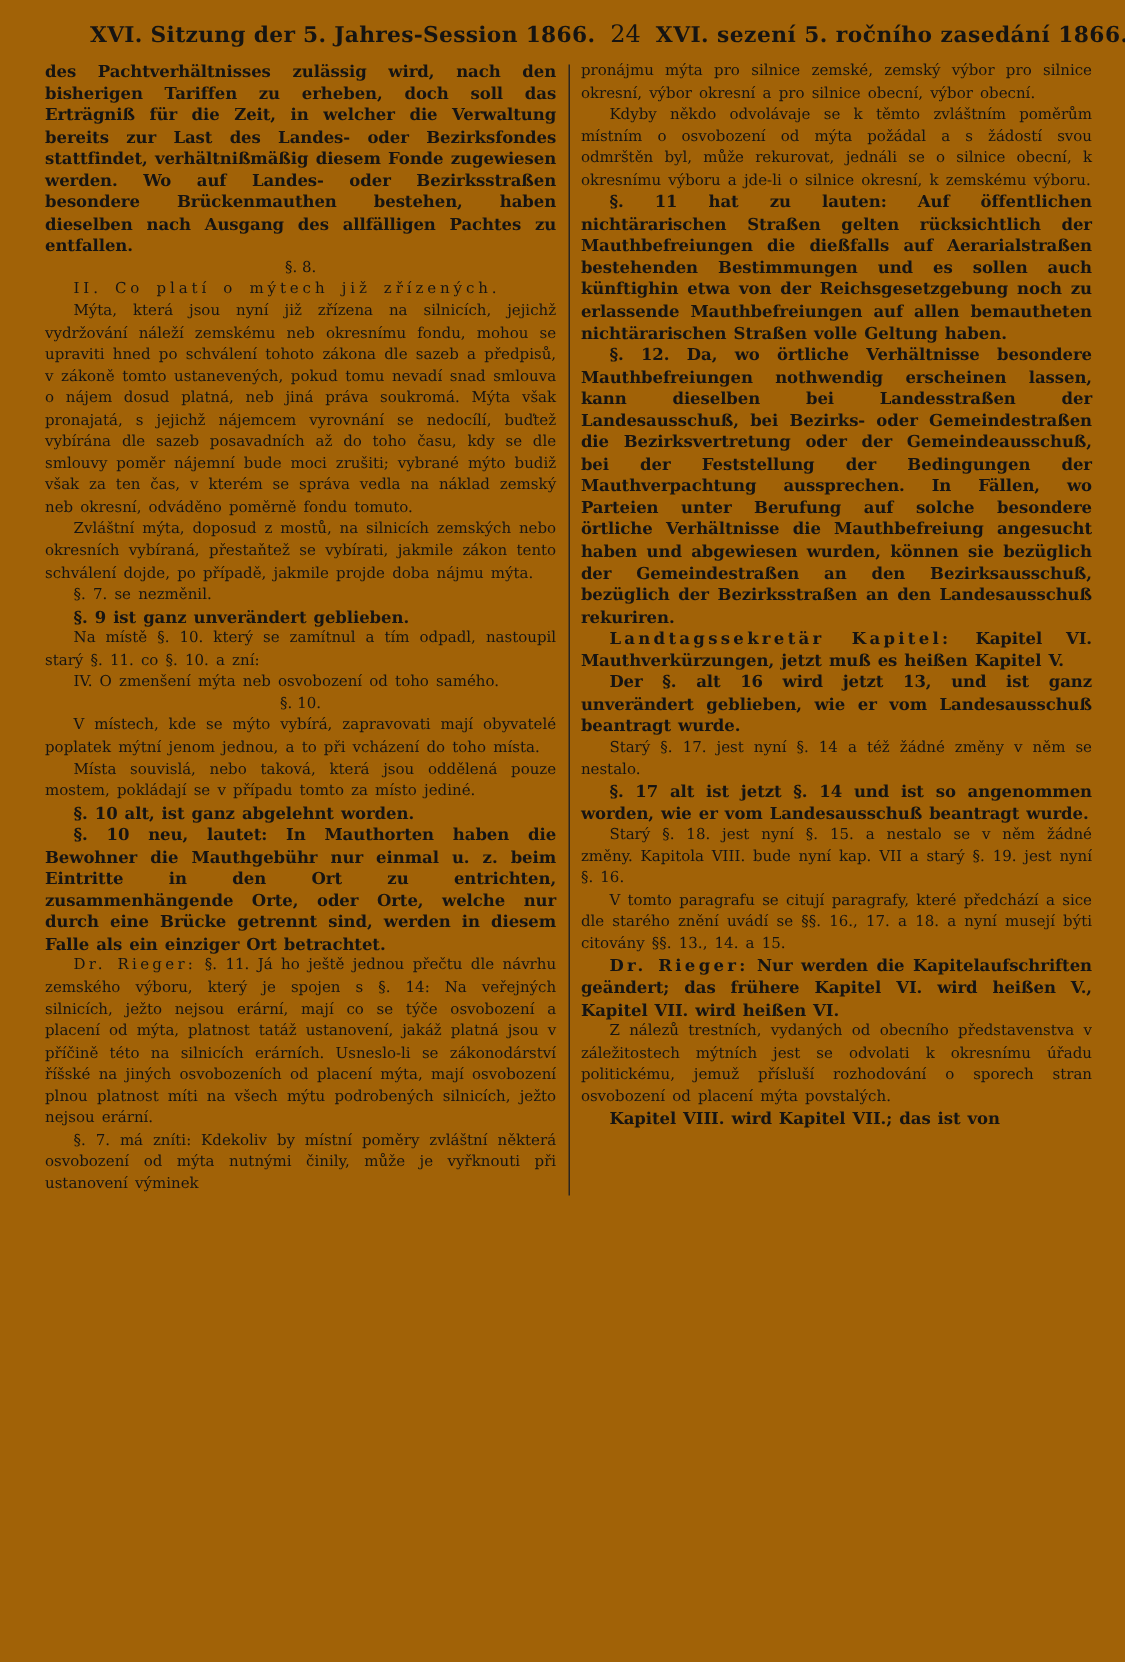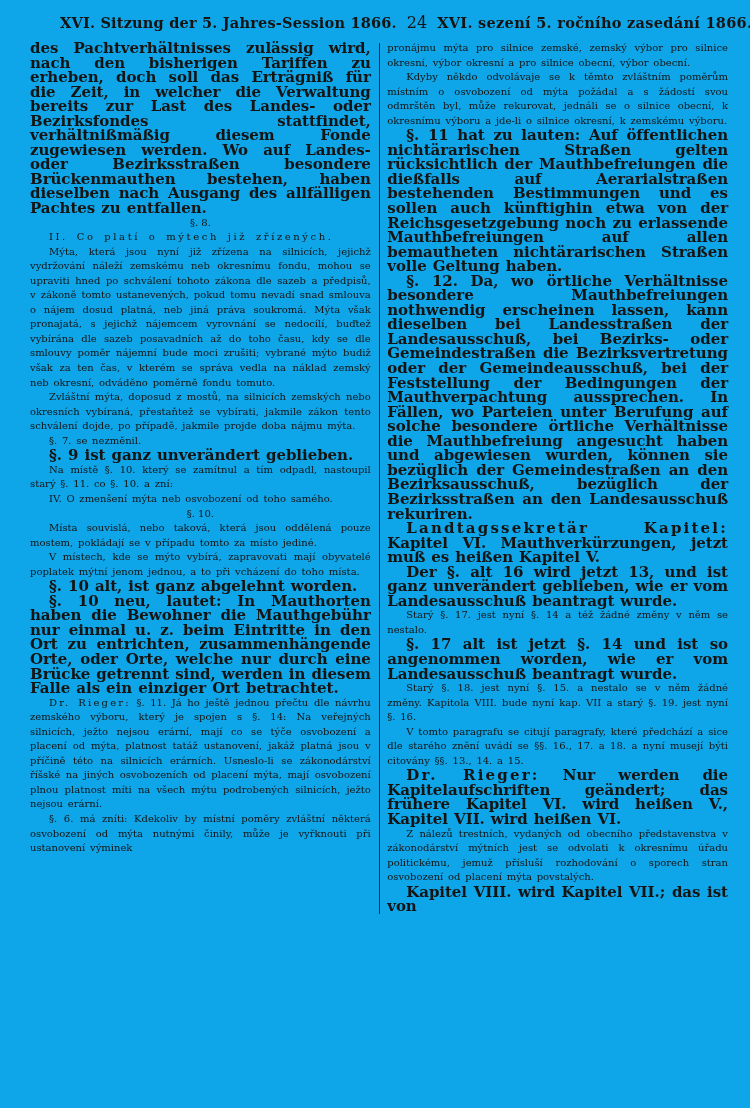--- a/index.html
+++ b/index.html
@@ -6,21 +6,21 @@
   body {
     width: 750px; height: 1108px;
     background: #fdfdfc;
     font-family: "DejaVu Serif", "Liberation Serif", serif;
     color: #161412;
     -webkit-font-smoothing: antialiased;
   }
   .page {
     position: relative;
     width: 750px; height: 1108px;
-    background: #0ea5e9;
+    background: #a16207;
     overflow: hidden;
     box-sizing: border-box;
   }
   
   .header {
     display: flex;
     align-items: baseline;
     justify-content: space-between;
     padding: 13px 42px 0 60px;
     font-size: 14.5px;
@@ -65,21 +65,21 @@
     word-spacing: 1.6px;
   }
   .col p.noindent { text-indent: 0; }
   .col p.center {
     text-align: center;
     text-indent: 0;
     word-spacing: normal;
   }
   .col p.fraktur {
     font-weight: 700;
-    font-size: 15px;
+    font-size: 11px;
     letter-spacing: -0.05px;
     word-spacing: 0.9px;
   }
   .col p.spacedline { letter-spacing: 2.6px; word-spacing: 3px; }
   .col p.gap { margin-top: 13px; }
   .lead-spaced { letter-spacing: 2.2px; }
 </style>
 </head>
 <body>
 
@@ -96,38 +96,38 @@
         <p class="fraktur noindent">des Pachtverhältnisses zulässig wird, nach den bisherigen Tariffen zu erheben, doch soll das Erträgniß für die Zeit, in welcher die Verwaltung bereits zur Last des Landes- oder Bezirksfondes stattfindet, verhältnißmäßig diesem Fonde zugewiesen werden. Wo auf Landes- oder Bezirksstraßen besondere Brückenmauthen bestehen, haben dieselben nach Ausgang des allfälligen Pachtes zu entfallen.</p>
         <p class="center">§. 8.</p>
         <p class="spacedline">II. Co platí o mýtech již zřízených.</p>
         <p class="">Mýta, která jsou nyní již zřízena na silnicích, jejichž vydržování náleží zemskému neb okresnímu fondu, mohou se upraviti hned po schválení tohoto zákona dle sazeb a předpisů, v zákoně tomto ustanevených, pokud tomu nevadí snad smlouva o nájem dosud platná, neb jiná práva soukromá. Mýta však pronajatá, s jejichž nájemcem vyrovnání se nedocílí, buďtež vybírána dle sazeb posavadních až do toho času, kdy se dle smlouvy poměr nájemní bude moci zrušiti; vybrané mýto budiž však za ten čas, v kterém se správa vedla na náklad zemský neb okresní, odváděno poměrně fondu tomuto.</p>
         <p class="">Zvláštní mýta, doposud z mostů, na silnicích zemských nebo okresních vybíraná, přestaňtež se vybírati, jakmile zákon tento schválení dojde, po případě, jakmile projde doba nájmu mýta.</p>
         <p class="">§. 7. se nezměnil.</p>
         <p class="fraktur">§. 9 ist ganz unverändert geblieben.</p>
         <p class="">Na místě §. 10. který se zamítnul a tím odpadl, nastoupil starý §. 11. co §. 10. a zní:</p>
         <p class="">IV. O zmenšení mýta neb osvobození od toho samého.</p>
         <p class="center">§. 10.</p>
+        <p class="">V místech, kde se mýto vybírá, zapravovati mají obyvatelé poplatek mýtní jenom jednou, a to při vcházení do toho místa.</p>
         <p class="">Místa souvislá, nebo taková, která jsou oddělená pouze mostem, pokládají se v případu tomto za místo jediné.</p>
-        <p class="">V místech, kde se mýto vybírá, zapravovati mají obyvatelé poplatek mýtní jenom jednou, a to při vcházení do toho místa.</p>
         <p class="fraktur">§. 10 alt, ist ganz abgelehnt worden.</p>
         <p class="fraktur">§. 10 neu, lautet: In Mauthorten haben die Bewohner die Mauthgebühr nur einmal u. z. beim Eintritte in den Ort zu entrichten, zusammenhängende Orte, oder Orte, welche nur durch eine Brücke getrennt sind, werden in diesem Falle als ein einziger Ort betrachtet.</p>
         <p class=""><span class="lead-spaced">Dr. Rieger:</span> §. 11. Já ho ještě jednou přečtu dle návrhu zemského výboru, který je spojen s §. 14: Na veřejných silnicích, ježto nejsou erární, mají co se týče osvobození a placení od mýta, platnost tatáž ustanovení, jakáž platná jsou v příčině této na silnicích erárních. Usneslo-li se zákonodárství říšské na jiných osvobozeních od placení mýta, mají osvobození plnou platnost míti na všech mýtu podrobených silnicích, ježto nejsou erární.</p>
-        <p class="">§. 6. má zníti: Kdekoliv by místní poměry zvláštní některá osvobození od mýta nutnými činily, může je vyřknouti při ustanovení výminek</p>
+        <p class="">§. 7. má zníti: Kdekoliv by místní poměry zvláštní některá osvobození od mýta nutnými činily, může je vyřknouti při ustanovení výminek</p>
       </div>
     <div class="col-divider"></div>
     <div class="col" id="col-right">
         <p class="noindent">pronájmu mýta pro silnice zemské, zemský výbor pro silnice okresní, výbor okresní a pro silnice obecní, výbor obecní.</p>
         <p class="">Kdyby někdo odvolávaje se k těmto zvláštním poměrům místním o osvobození od mýta požádal a s žádostí svou odmrštěn byl, může rekurovat, jednáli se o silnice obecní, k okresnímu výboru a jde-li o silnice okresní, k zemskému výboru.</p>
         <p class="fraktur">§. 11 hat zu lauten: Auf öffentlichen nichtärarischen Straßen gelten rücksichtlich der Mauthbefreiungen die dießfalls auf Aerarialstraßen bestehenden Bestimmungen und es sollen auch künftighin etwa von der Reichsgesetzgebung noch zu erlassende Mauthbefreiungen auf allen bemautheten nichtärarischen Straßen volle Geltung haben.</p>
         <p class="fraktur">§. 12. Da, wo örtliche Verhältnisse besondere Mauthbefreiungen nothwendig erscheinen lassen, kann dieselben bei Landesstraßen der Landesausschuß, bei Bezirks- oder Gemeindestraßen die Bezirksvertretung oder der Gemeindeausschuß, bei der Feststellung der Bedingungen der Mauthverpachtung aussprechen. In Fällen, wo Parteien unter Berufung auf solche besondere örtliche Verhältnisse die Mauthbefreiung angesucht haben und abgewiesen wurden, können sie bezüglich der Gemeindestraßen an den Bezirksausschuß, bezüglich der Bezirksstraßen an den Landesausschuß rekuriren.</p>
         <p class="fraktur"><span class="lead-spaced">Landtagssekretär Kapitel:</span> Kapitel VI. Mauthverkürzungen, jetzt muß es heißen Kapitel V.</p>
         <p class="fraktur">Der §. alt 16 wird jetzt 13, und ist ganz unverändert geblieben, wie er vom Landesausschuß beantragt wurde.</p>
         <p class="">Starý §. 17. jest nyní §. 14 a též žádné změny v něm se nestalo.</p>
         <p class="fraktur">§. 17 alt ist jetzt §. 14 und ist so angenommen worden, wie er vom Landesausschuß beantragt wurde.</p>
         <p class="">Starý §. 18. jest nyní §. 15. a nestalo se v něm žádné změny. Kapitola VIII. bude nyní kap. VII a starý §. 19. jest nyní §. 16.</p>
         <p class="">V tomto paragrafu se citují paragrafy, které předchází a sice dle starého znění uvádí se §§. 16., 17. a 18. a nyní musejí býti citovány §§. 13., 14. a 15.</p>
         <p class="fraktur"><span class="lead-spaced">Dr. Rieger:</span> Nur werden die Kapitelaufschriften geändert; das frühere Kapitel VI. wird heißen V., Kapitel VII. wird heißen VI.</p>
-        <p class="">Z nálezů trestních, vydaných od obecního představenstva v zákonodárství mýtních jest se odvolati k okresnímu úřadu politickému, jemuž přísluší rozhodování o sporech stran osvobození od placení mýta povstalých.</p>
+        <p class="">Z nálezů trestních, vydaných od obecního představenstva v záležitostech mýtních jest se odvolati k okresnímu úřadu politickému, jemuž přísluší rozhodování o sporech stran osvobození od placení mýta povstalých.</p>
         <p class="fraktur">Kapitel VIII. wird Kapitel VII.; das ist von</p>
       </div>
   </div>
 
 </div>
 
 </body></html>

